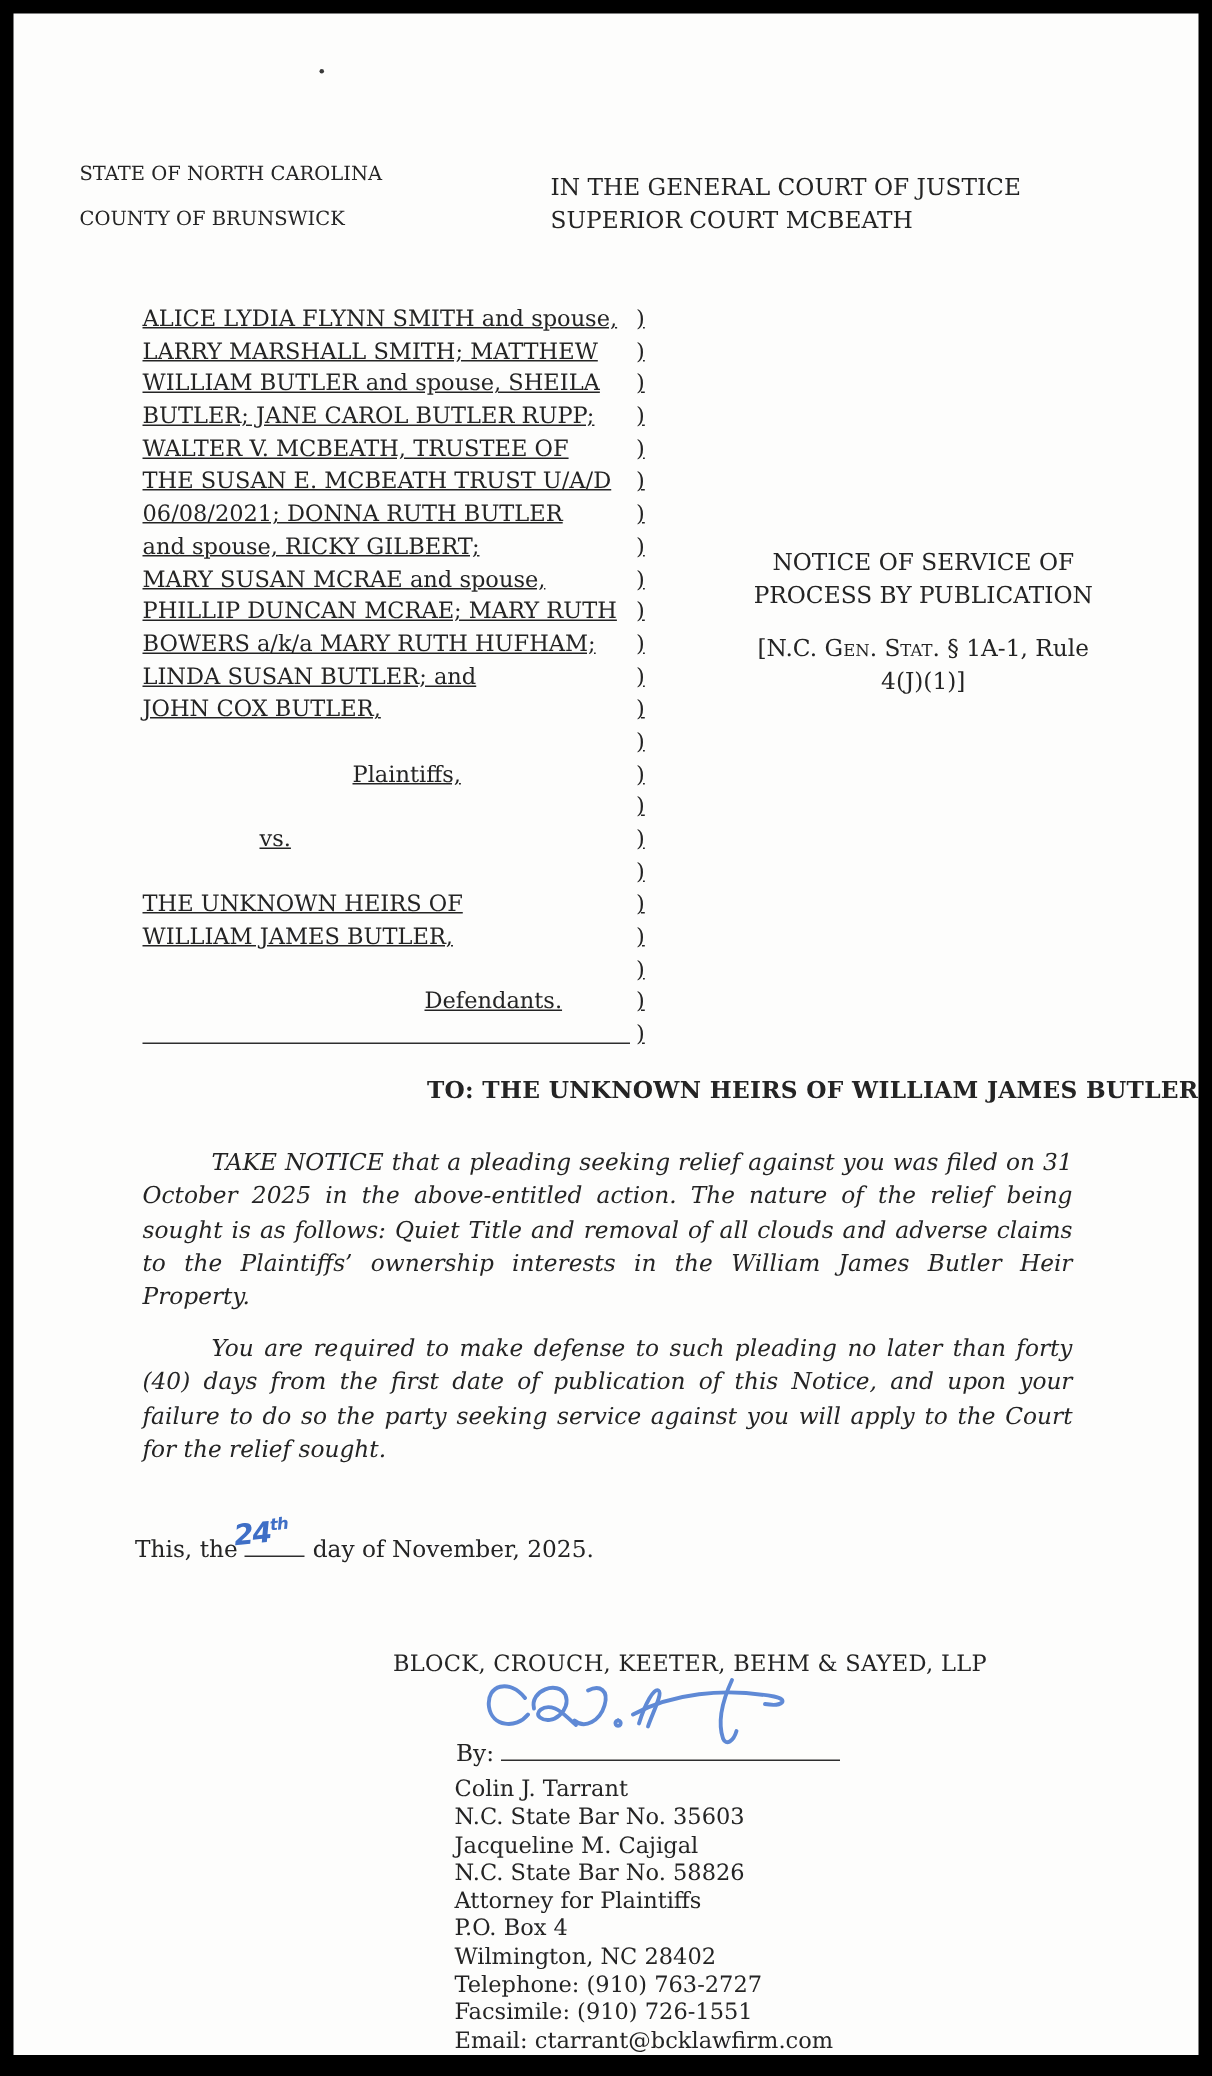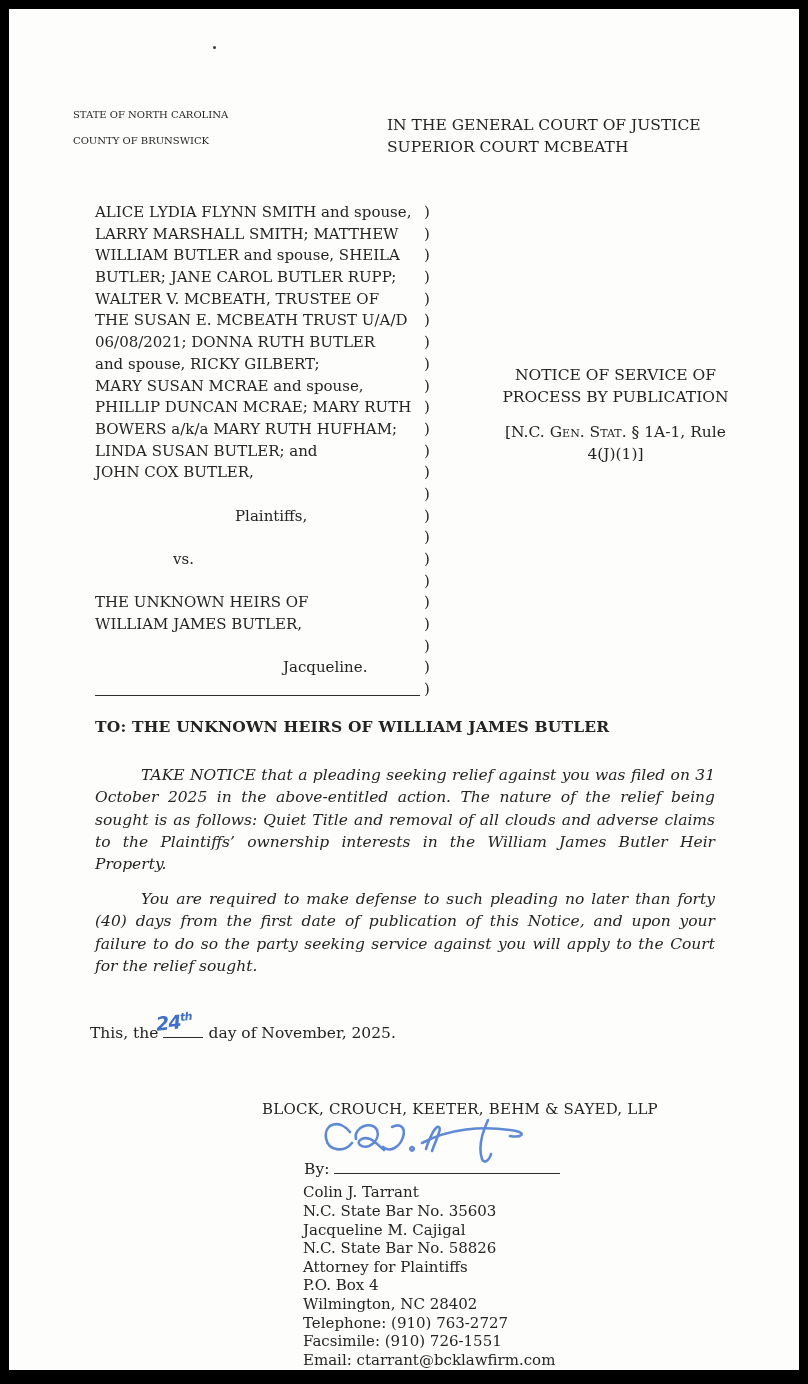--- a/index.html
+++ b/index.html
@@ -14,42 +14,42 @@
     font-family: "DejaVu Serif", serif;
     color: #242424;
     overflow: hidden;
   }
   .artifact-dot {
     position: absolute; left: 204px; top: 37px;
     width: 3px; height: 3px; background: #3a3a3a; border-radius: 50%;
   }
   
   .header { display: flex; margin-top: 100px; }
-  .header-left { margin-left: 64px; width: 314px; font-size: 10px; }
+  .header-left { margin-left: 44px; width: 314px; font-size: 13px; }
   .header-left .hl2 { margin-top: 15px; }
   .header-right {
     flex: 1; text-align: left; padding-right: 28px;
     font-size: 15.5px; line-height: 22px; margin-top: 5px;
   }
   
   .caption { display: flex; margin-top: 44px; }
   .caption-left { margin-left: 86px; width: 325px; font-size: 15px; }
-  .cap-row { height: 21.7px; line-height: 21.7px; white-space: nowrap; }
+  .cap-row { height: 21.7px; line-height: 21.7px; white-space: nowrap; text-decoration: underline; }
   .cap-plaintiffs { padding-left: 140px; }
   .cap-versus { padding-left: 78px; }
   .cap-defendants { padding-left: 188px; }
   .cap-underline-inner { height: 17px; border-bottom: 1.5px solid #2e2e2e; }
   .paren-col { width: 16px; font-size: 15px; }
   .paren-col .cap-row { text-align: left; padding-left: 4px; }
   .caption-right { flex: 1; text-align: center; padding-right: 4px; font-size: 15.5px; }
   .notice-title { margin-top: 162px; line-height: 22px; }
   .statute { margin-top: 13px; line-height: 22px; }
   .sc { font-variant: small-caps; text-align: center; }
   
-  .to-line { margin: 16px 0 0 86px; font-size: 15.5px; font-weight: bold; letter-spacing: 0.2px; }
+  .to-line { margin: 16px 0 0 86px; font-size: 15.5px; font-weight: bold; letter-spacing: 0.2px; text-align: right; }
   .body-para {
     margin: 28px 84px 0 86px; text-align: justify; text-indent: 46px;
     font-size: 15.5px; line-height: 22.4px; font-style: italic;
   }
   .body-para.second { margin-top: 12px; }
   
   .date-line { position: relative; margin: 47px 0 0 81px; font-size: 15.5px; }
   .blank-line {
     display: inline-block; width: 40px; height: 14px;
     border-bottom: 1.6px solid #2e2e2e; margin: 0 5px;
@@ -110,21 +110,21 @@
       <div class="cap-row cap-plaintiffs">Plaintiffs,</div>
       <div class="cap-row"></div>
       <div class="cap-row cap-versus">vs.</div>
       <div class="cap-row"></div>
       <div>
 
       <div class="cap-row">THE UNKNOWN HEIRS OF</div>
           <div class="cap-row">WILLIAM JAMES BUTLER,</div>
         </div>
       <div class="cap-row"></div>
-      <div class="cap-row cap-defendants">Jacqueline.</div>
+      <div class="cap-row cap-defendants">Defendants.</div>
       <div class="cap-row">
           <div class="cap-underline-inner"></div>
         </div>
     </div>
     <div class="paren-col" id="paren-col">
         <div class="cap-row">)</div>
         <div class="cap-row">)</div>
         <div class="cap-row">)</div>
         <div class="cap-row">)</div>
         <div class="cap-row">)</div>

